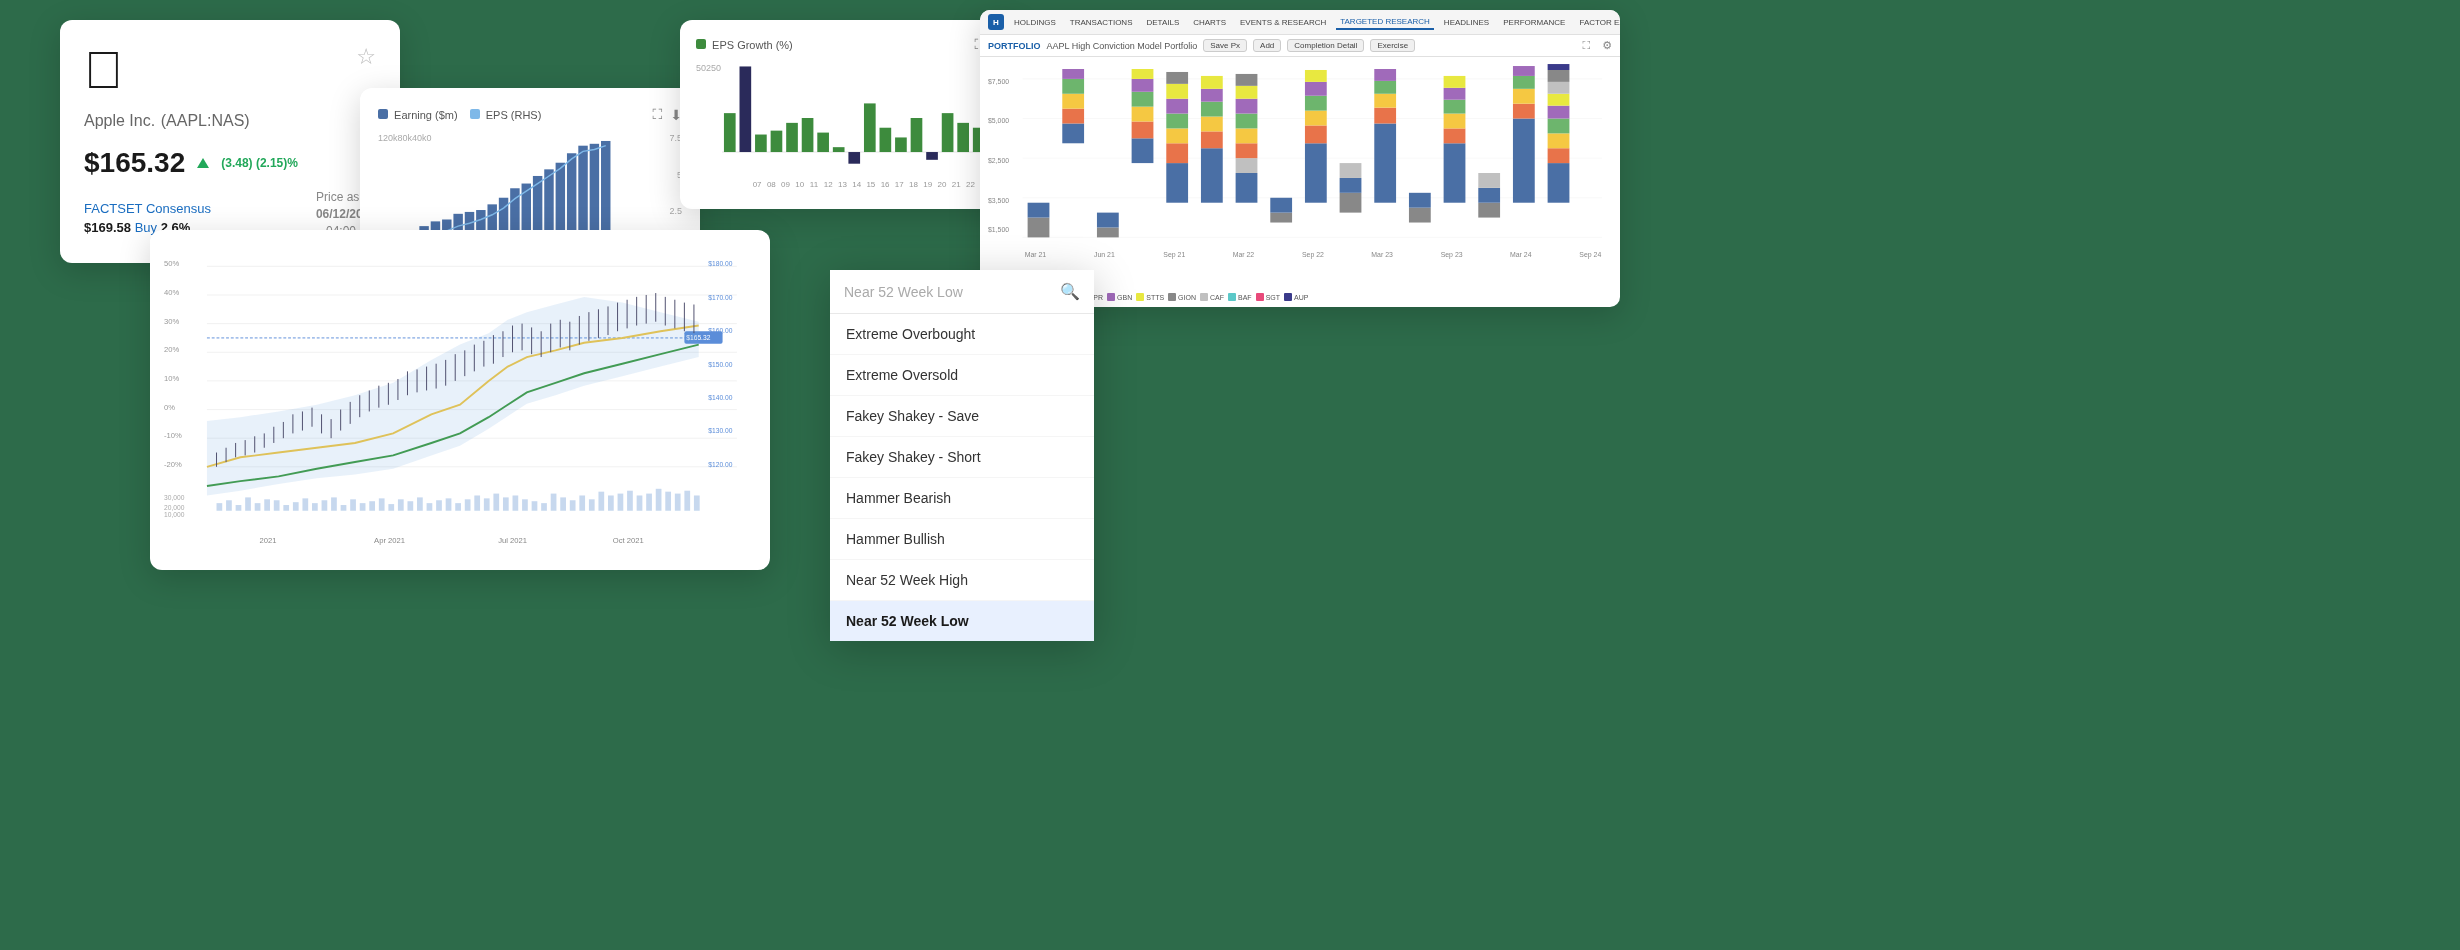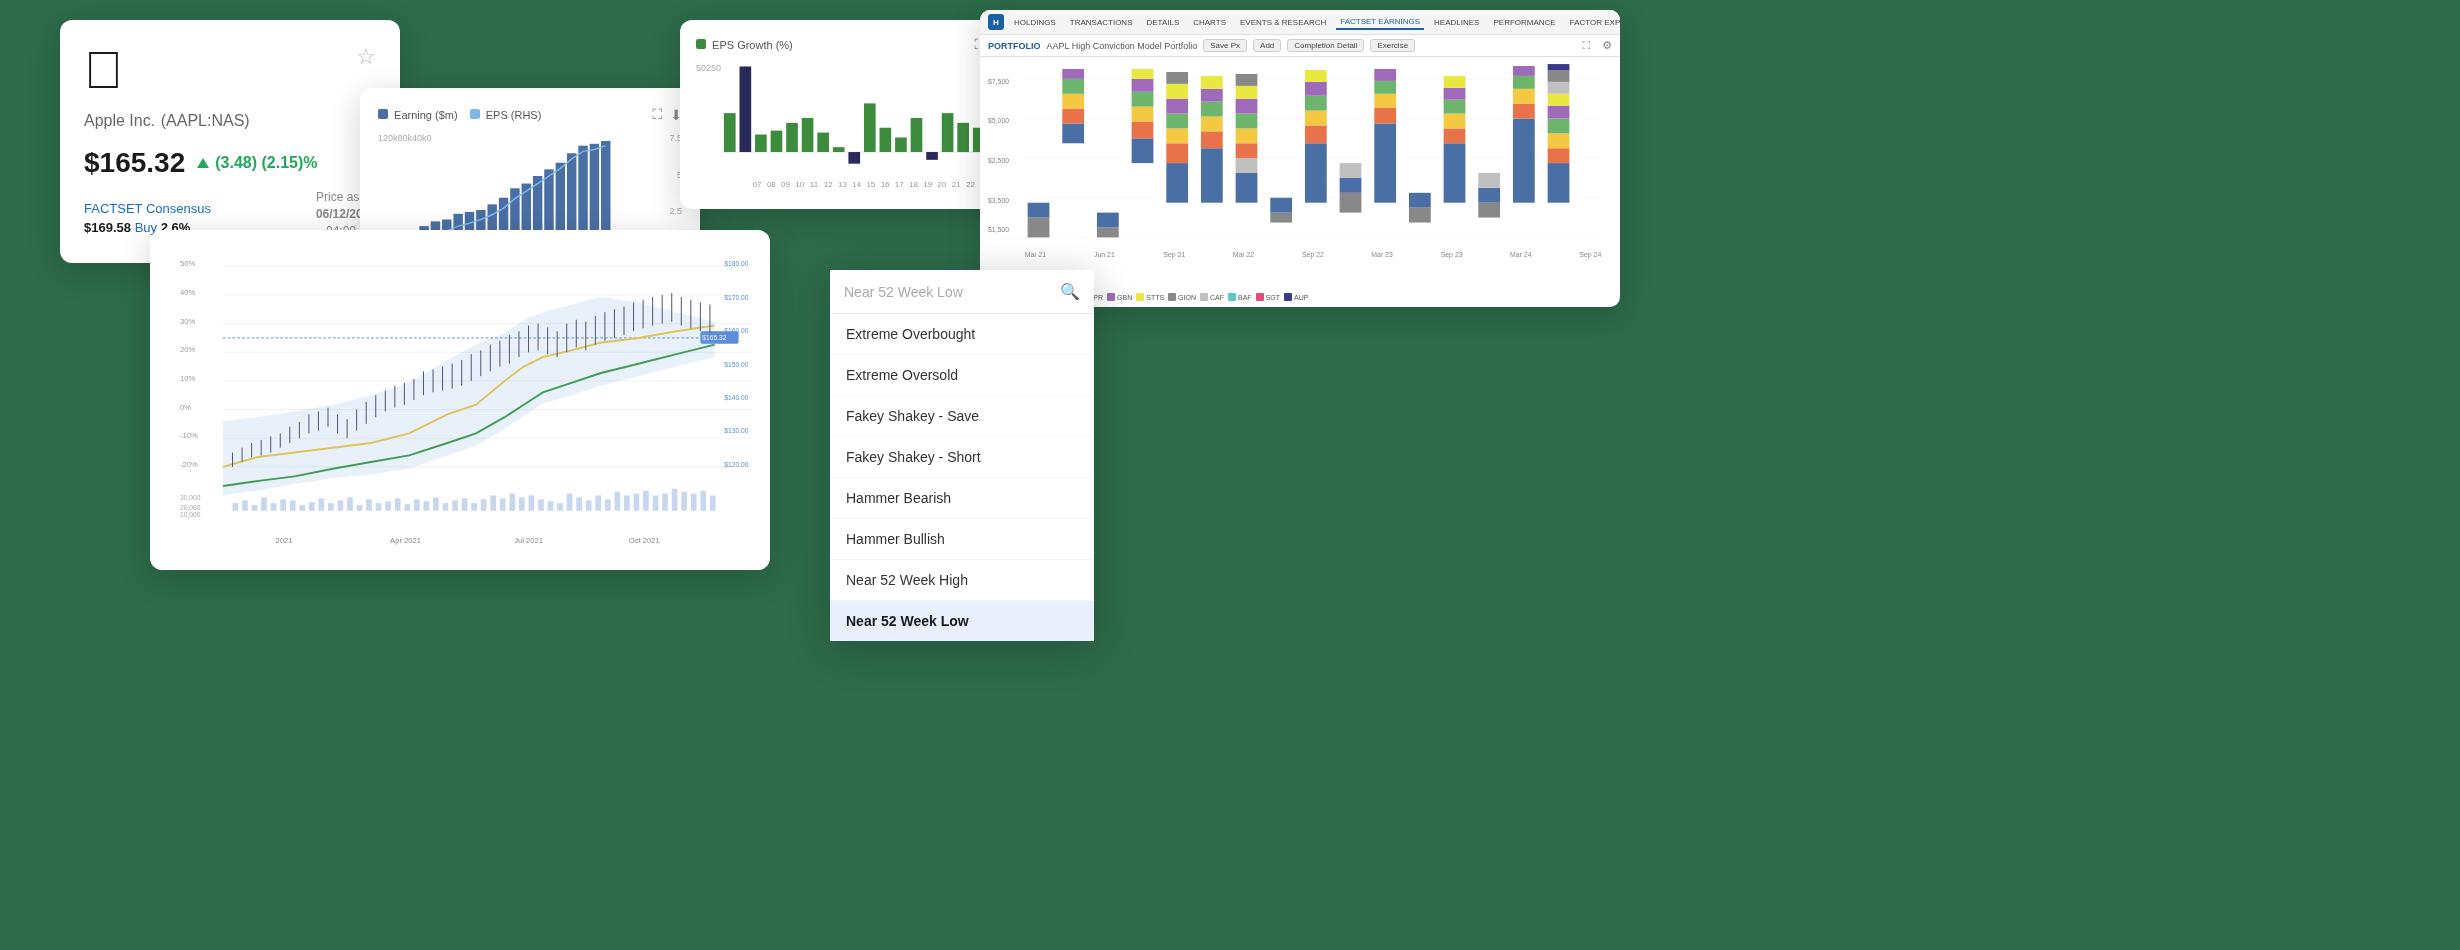--- a/index.html
+++ b/index.html
@@ -57,23 +57,23 @@
       margin-bottom: 10px;
     }
     .price-main {
       font-size: 28px;
       font-weight: 700;
       color: #1a1a1a;
     }
     .price-change {
       display: flex;
       align-items: center;
-      gap: 6px;
+      gap: 12px;
       color: #22a85a;
-      font-size: 16px;
+      font-size: 12px;
       font-weight: 600;
     }
     .arrow-up {
       width: 0; height: 0;
       border-left: 6px solid transparent;
       border-right: 6px solid transparent;
       border-bottom: 10px solid #22a85a;
       display: inline-block;
     }
     .consensus-row {
@@ -186,21 +186,20 @@
       background: #fff;
       border-radius: 12px;
       padding: 14px;
       box-shadow: 0 8px 32px rgba(0,0,0,0.18);
       overflow: hidden;
     }
     .main-chart-inner {
       width: 100%;
       height: 100%;
       position: relative;
-      margin-left: 16px;
     }
     .main-chart-svg {
       width: 100%;
       height: 100%;
     }
 
     
     .eps-card {
       position: absolute;
       top: 20px;
@@ -718,21 +717,21 @@
 </div>
 
 <div class="portfolio-card">
   <div class="portfolio-nav">
     <div class="nav-logo">H</div>
     <span class="nav-tab">HOLDINGS</span>
     <span class="nav-tab">TRANSACTIONS</span>
     <span class="nav-tab">DETAILS</span>
     <span class="nav-tab">CHARTS</span>
     <span class="nav-tab">EVENTS &amp; RESEARCH</span>
-    <span class="nav-tab active">FACTSET EARNINGS</span>
+    <span class="nav-tab active">TARGETED RESEARCH</span>
     <span class="nav-tab">HEADLINES</span>
     <span class="nav-tab">PERFORMANCE</span>
     <span class="nav-tab">FACTOR EXPOSURE</span>
 
   </div>
   <div class="portfolio-toolbar">
     <span class="toolbar-label">PORTFOLIO</span>
     <span style="font-size:9px;color:#555;">AAPL High Conviction Model Portfolio</span>
     <button class="toolbar-btn">Save Px</button>
     <button class="toolbar-btn">Add</button>

